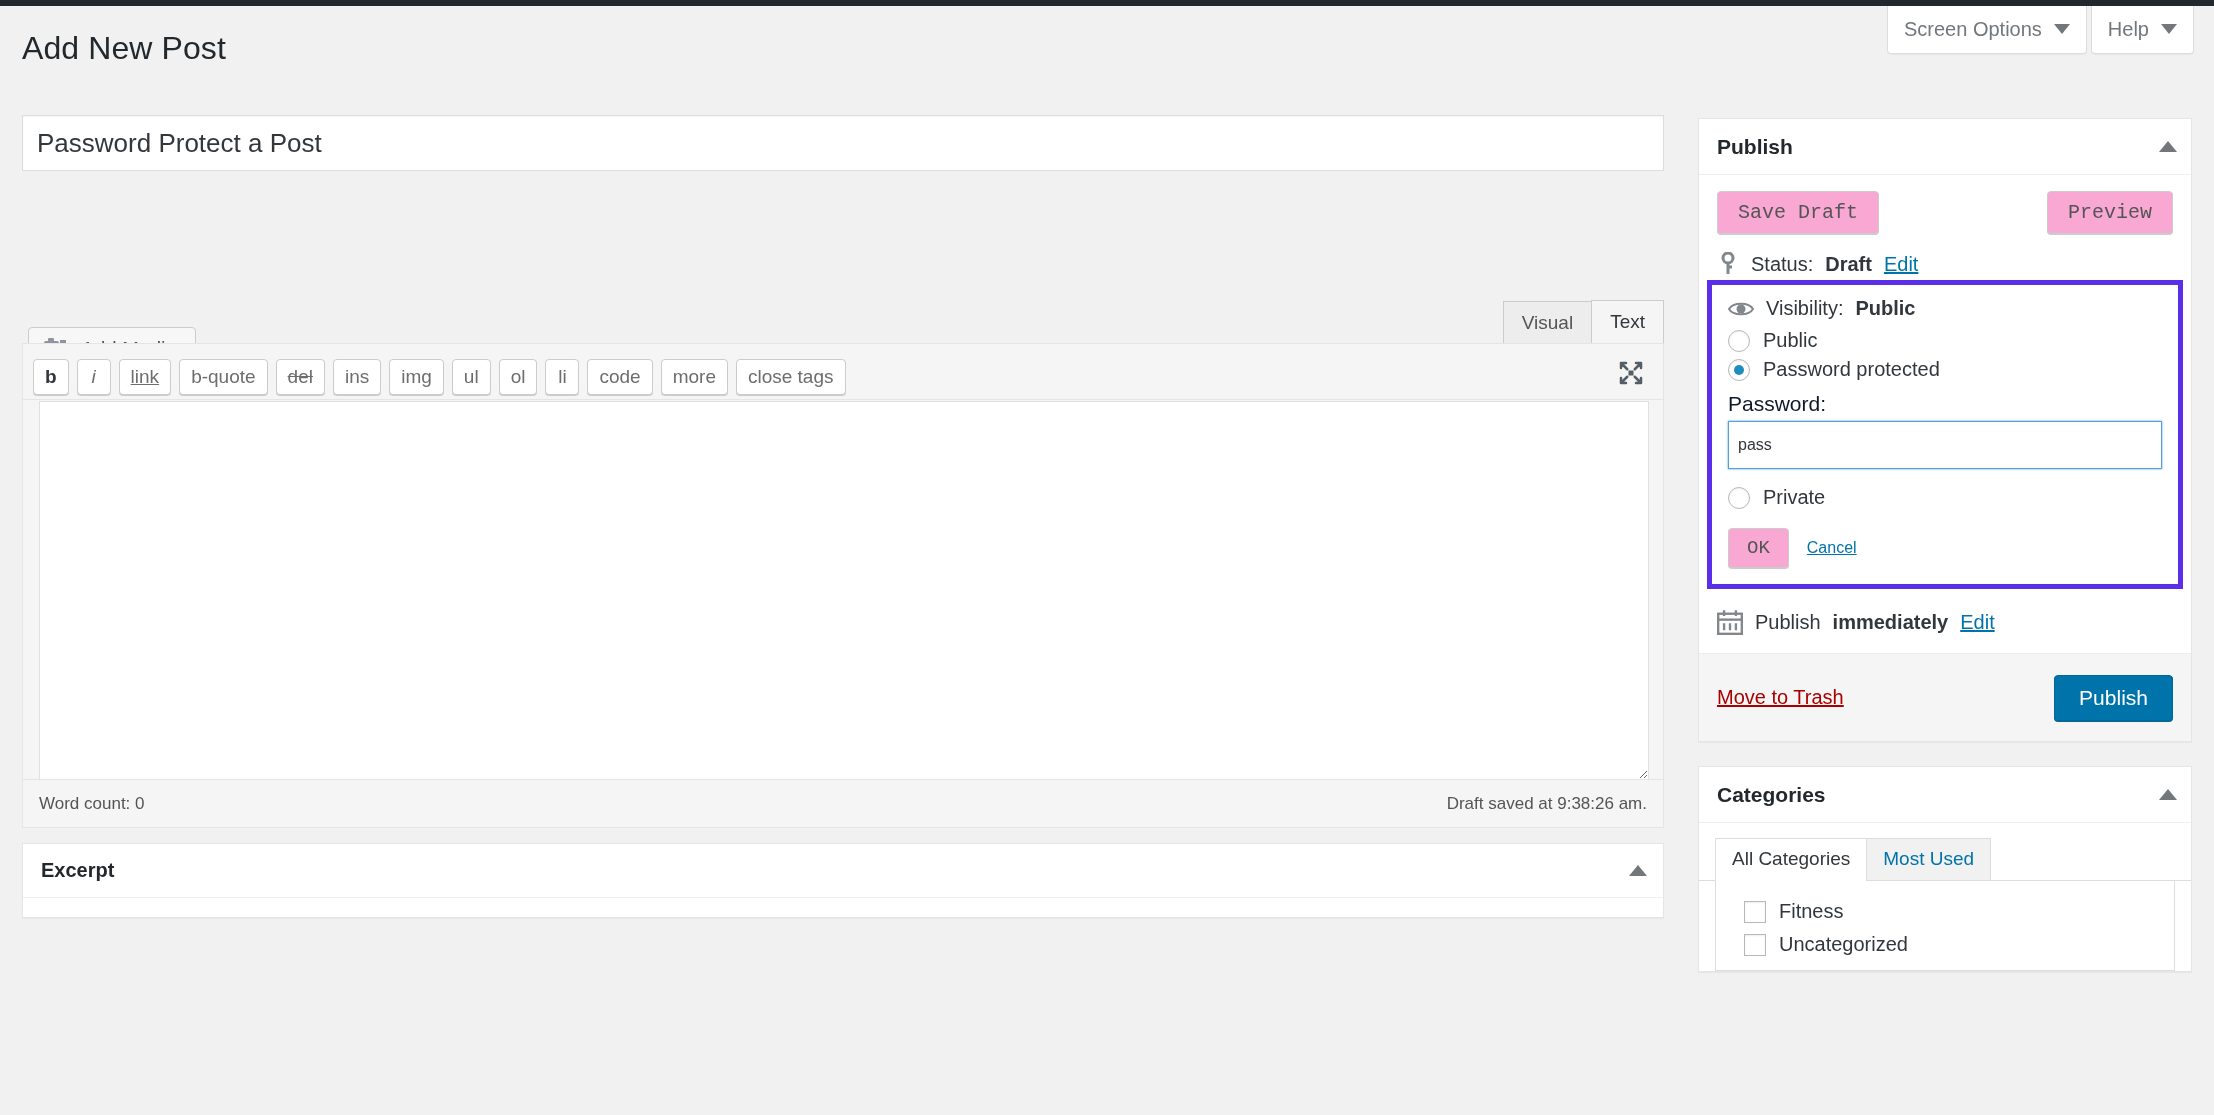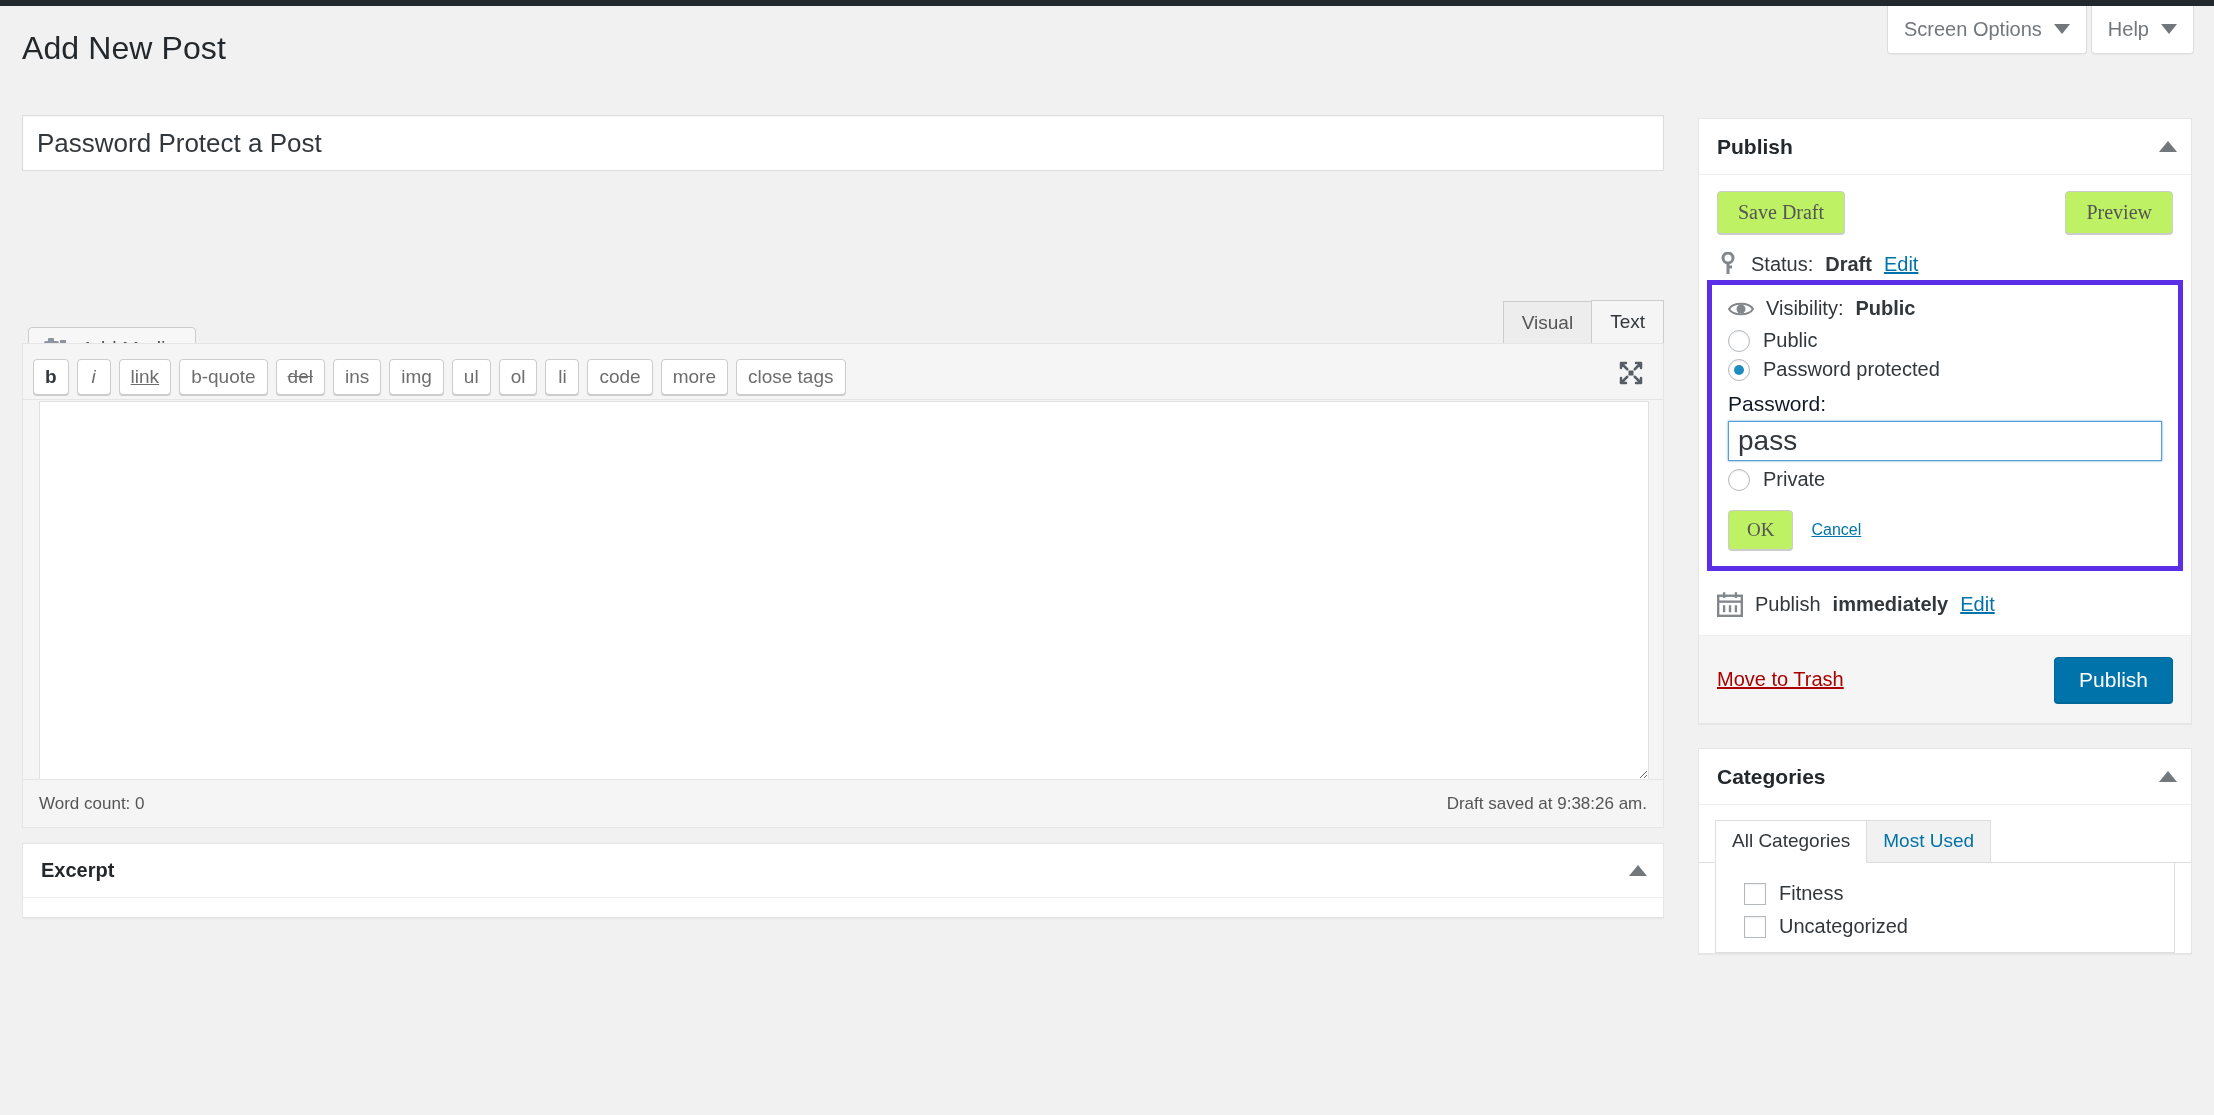--- a/index.html
+++ b/index.html
@@ -198,29 +198,29 @@
     border-right: 9px solid transparent;
     border-bottom: 11px solid #72777c;
   }
 
   
   #minor-actions {
     padding: 16px 18px 8px 18px;
     display: flex; justify-content: space-between; align-items: center;
   }
   .secondary-btn {
-    background: #bef264;
+    background: #f9a8d4;
     border: 1px solid #ccc;
     border-radius: 4px;
     color: #555;
     font-size: 20px;
     padding: 9px 20px;
     cursor: pointer;
     box-shadow: 0 1px 0 #ccc;
-    font-family: Liberation Serif, serif;
+    font-family: Liberation Mono, monospace;
   }
   .misc-row {
     display: flex; align-items: center; gap: 12px;
     padding: 10px 18px 4px 18px;
     font-size: 20px; color: #32373c;
   }
   .misc-row b { font-weight: 700; }
   .wp-link { color: #0073aa; text-decoration: underline; cursor: pointer; }
 
   
@@ -247,26 +247,26 @@
     display: inline-block; position: relative; flex: none;
     box-shadow: inset 0 1px 2px rgba(0,0,0,.07);
   }
   .radio.checked::after {
     content: ""; position: absolute;
     left: 5px; top: 5px; width: 10px; height: 10px;
     border-radius: 50%; background: #1e8cbe;
   }
   #password-label { font-size: 21px; color: #0f172a; margin: 8px 0 5px 0; }
   #password-input {
-    display: block; width: 100%; height: 40px;
+    display: block; width: 100%; height: 48px;
     border: 1px solid #5b9dd9;
     box-shadow: 0 0 2px rgba(30,140,190,.8);
     background: #fff;
     font-family: "Liberation Sans", sans-serif;
-    font-size: 28px; color: #32373c;
+    font-size: 16px; color: #32373c;
     padding: 0 9px;
     outline: none;
   }
   #vis-actions {
     display: flex; align-items: center; gap: 18px;
     margin-top: 16px;
   }
   #ok-btn { padding: 8px 18px; font-size: 19px; }
 
   
@@ -462,21 +462,21 @@
         </div>
 
         <div class="radio-row">
           <span class="radio checked"></span>
           <span>Password protected</span>
         </div>
 
         <div id="password-label">Password:</div>
         <input id="password-input" value="pass" style="">
 
-        <div class="radio-row" style="margin-top:4px">
+        <div class="radio-row" style="margin-top:14px">
           <span class="radio"></span>
           <span>Private</span>
         </div>
 
         <div id="vis-actions">
           <button class="secondary-btn" id="ok-btn">OK</button>
           <span class="wp-link">Cancel</span>
         </div>
       </div>
     </div>

